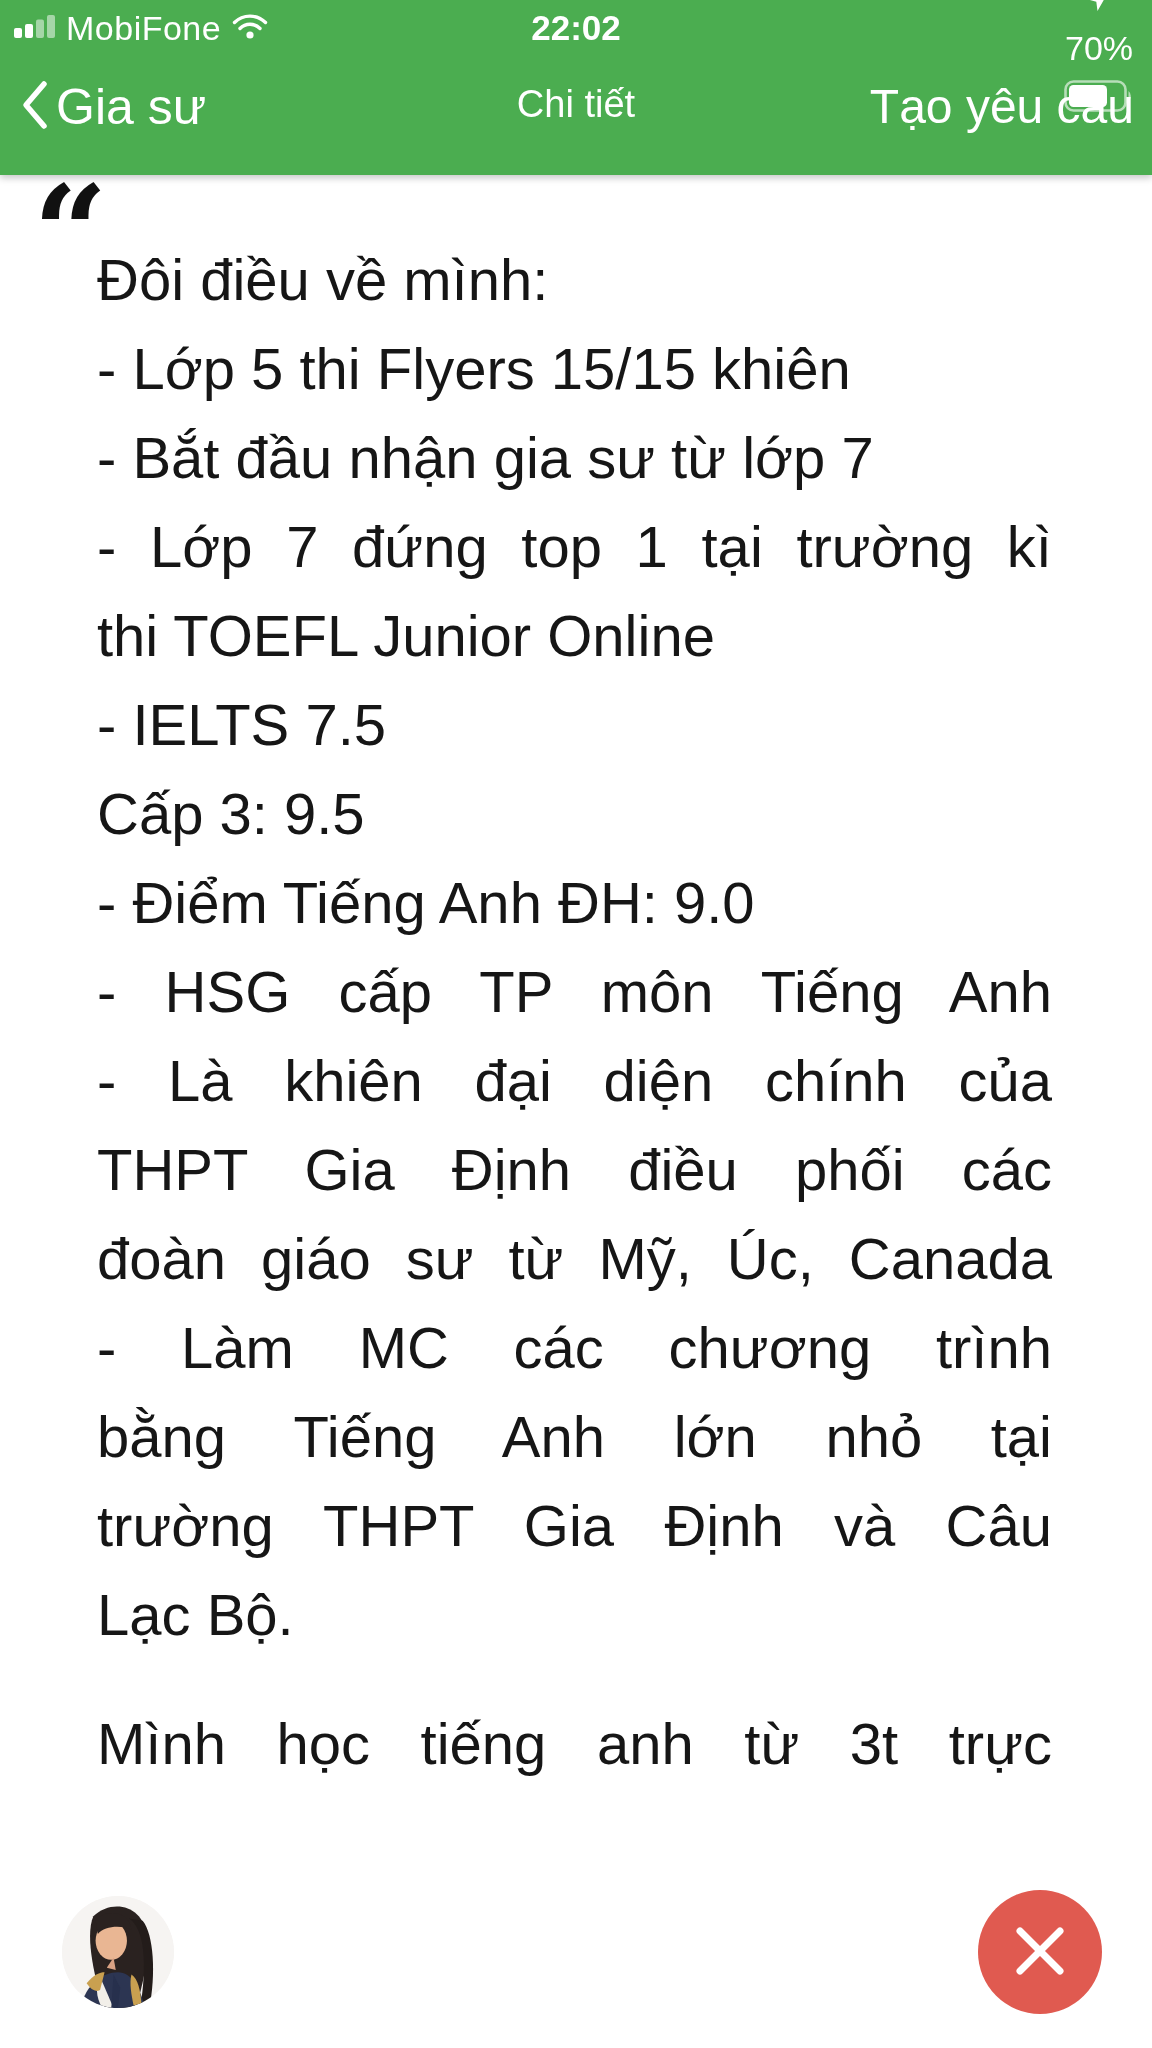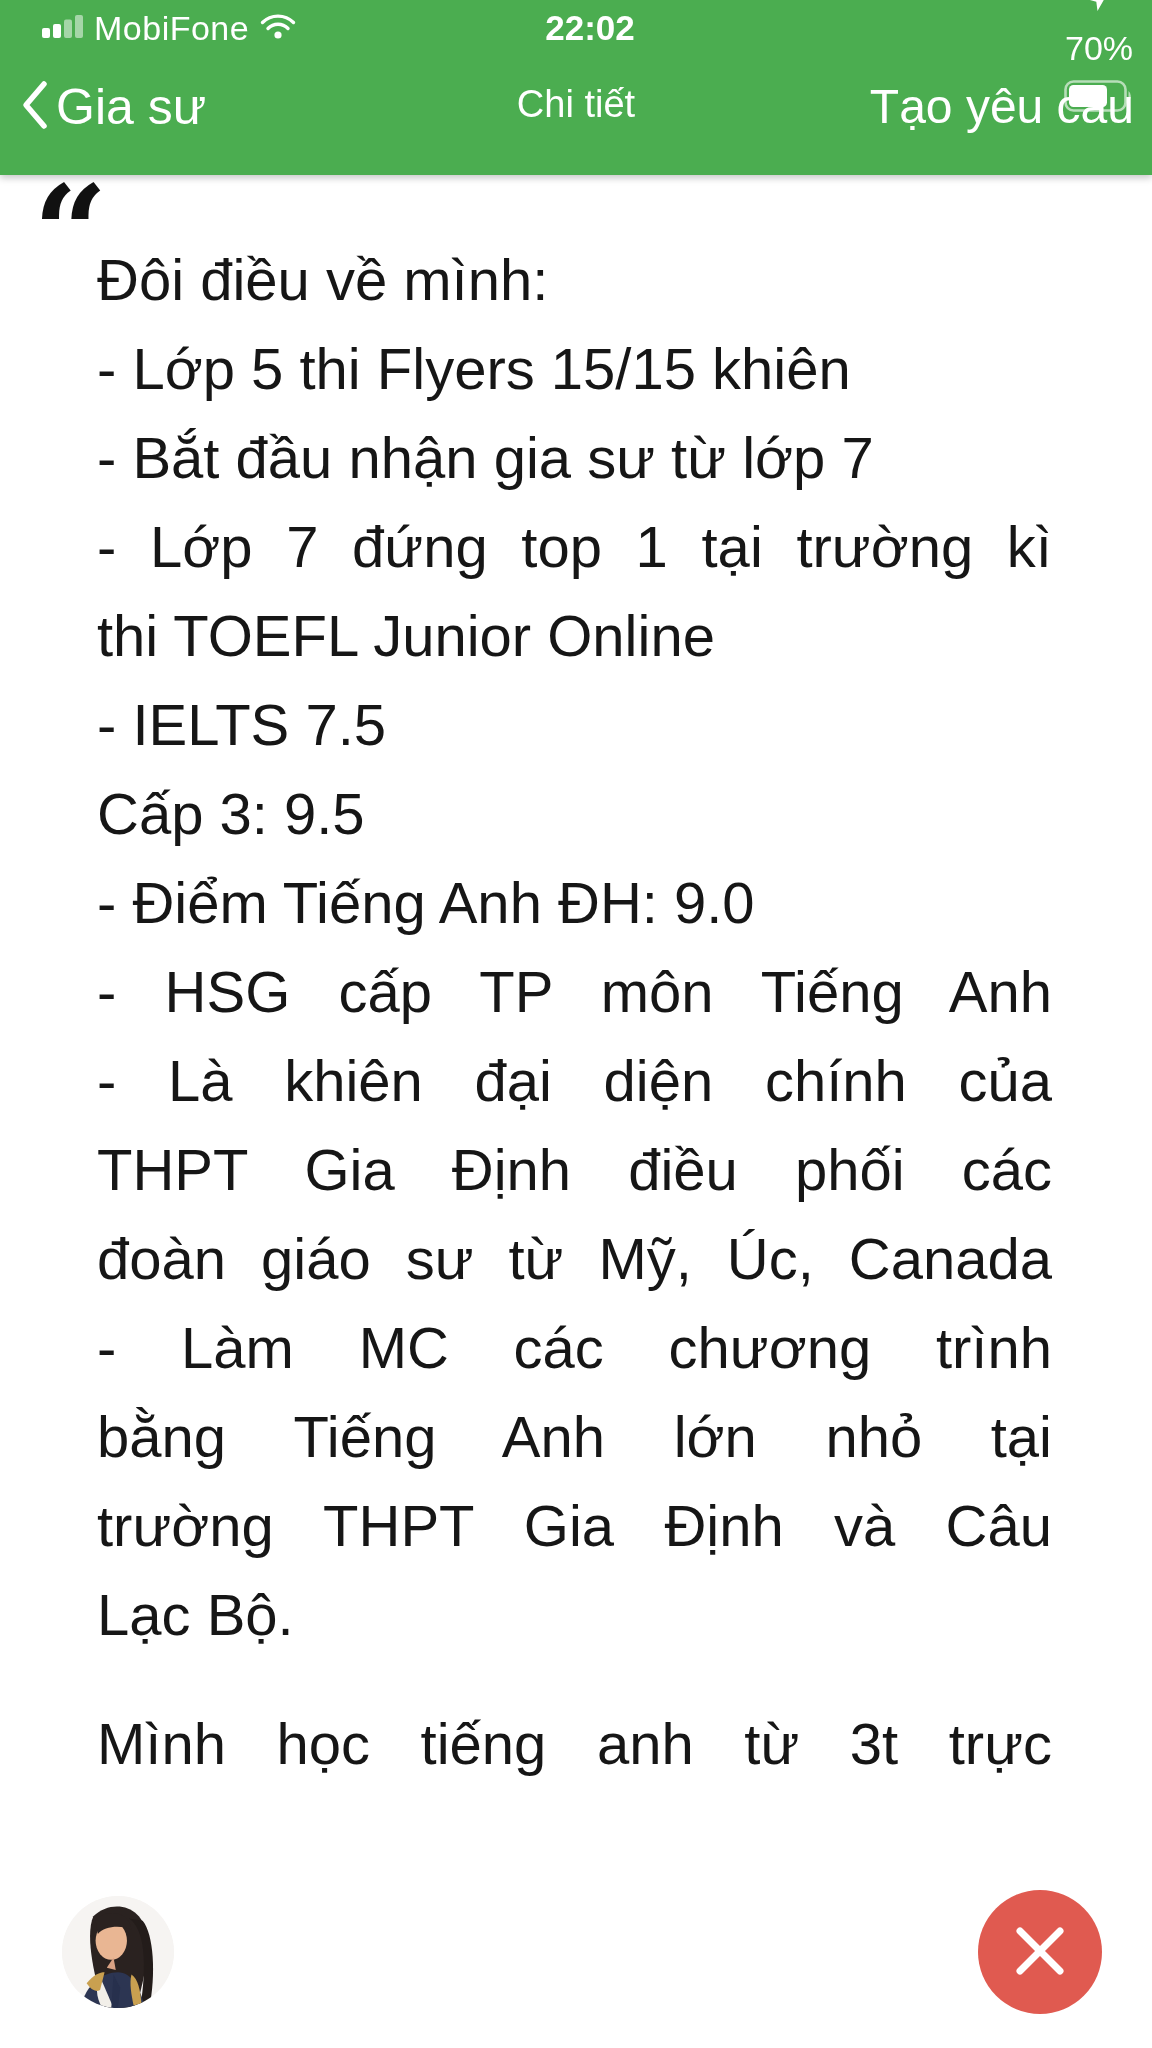--- a/index.html
+++ b/index.html
@@ -8,21 +8,21 @@
     font-family:"Liberation Sans","DejaVu Sans",sans-serif;
   }
   
   .header{
     position:absolute;top:0;left:0;width:1152px;height:175px;
     background:#4BAD50;color:#ffffff;z-index:5;
     box-shadow:0 3px 7px rgba(0,0,0,0.22);
   }
   .status-bar{
     position:relative;height:48px;display:flex;align-items:center;
-    justify-content:space-between;padding:8px 18px 0 14px;box-sizing:border-box;margin-left:28px;
+    justify-content:space-between;padding:8px 18px 0 14px;box-sizing:border-box;
   }
   .sb-left,.sb-right{display:flex;align-items:center;gap:10px;}
   .sb-right{gap:12px;flex-direction:column;}
   .carrier{font-size:34px;letter-spacing:.5px;}
   .sb-time{
     position:absolute;left:50%;transform:translateX(-50%);top:8px;
     font-size:35px;font-weight:600;
   }
   .battery-pct{font-size:34px;}
   .nav-bar{

